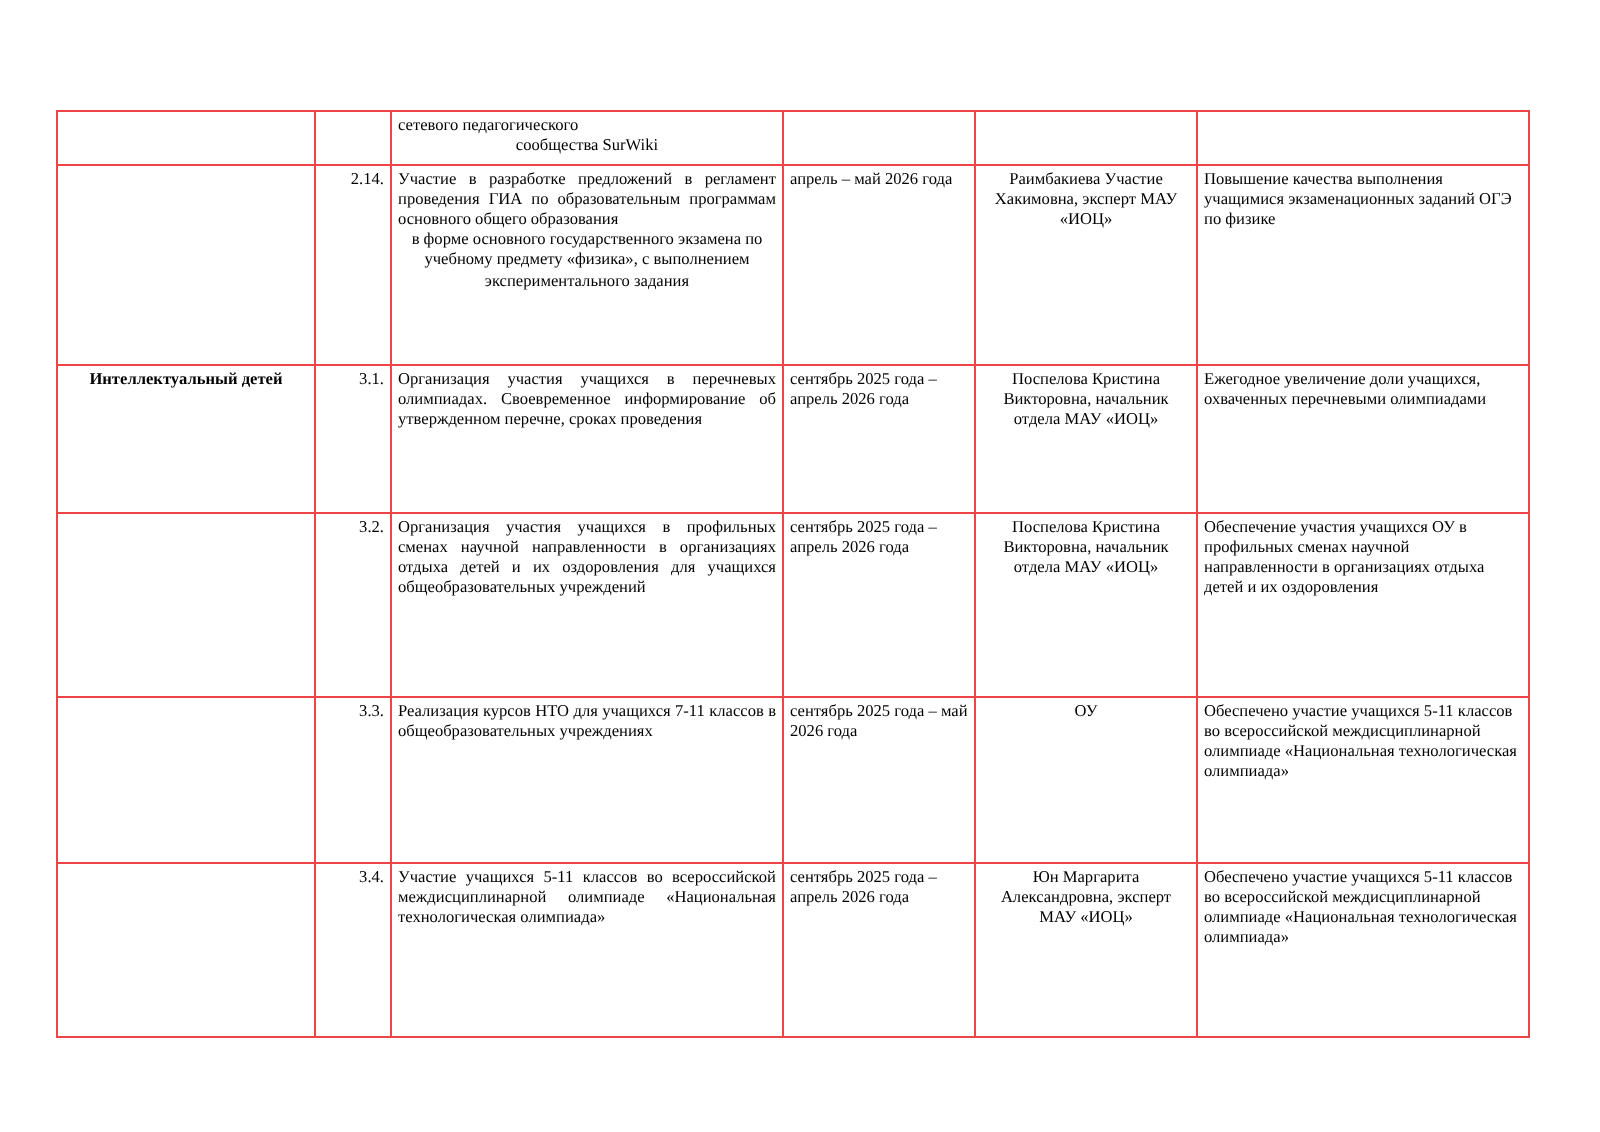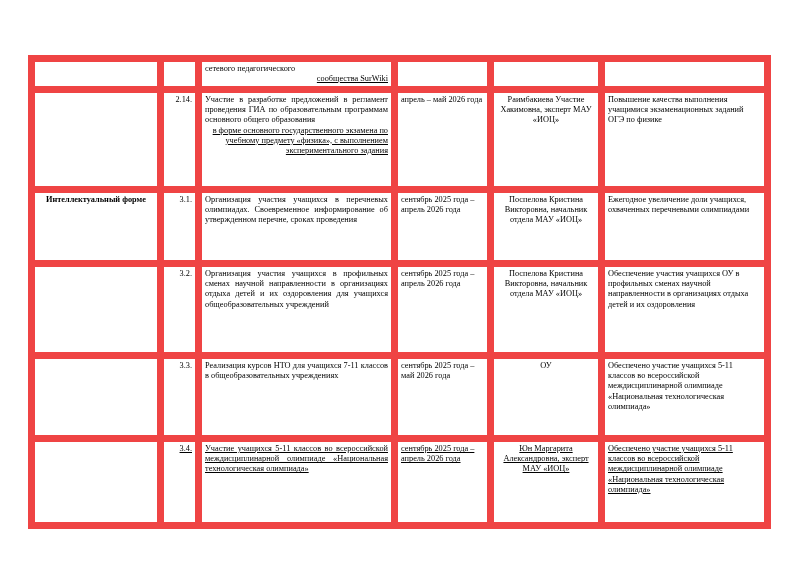--- a/index.html
+++ b/index.html
@@ -24,21 +24,21 @@
     position: absolute;
     left: 28px;
     top: 55px;
     width: 736px;
     border-collapse: collapse;
     table-layout: fixed;
     font-size: 8.3px;
     line-height: 1.22;
   }
   table.plan-table td {
-    border: 7px solid #ef4444;
+    border: 1px solid #ef4444;
     padding: 2px 3px 2px 3px;
     vertical-align: top;
     word-wrap: break-word;
     overflow-wrap: break-word;
   }
   
   col.c1 { width: 129px; }
   col.c2 { width: 38px; }
   col.c3 { width: 196px; }
   col.c4 { width: 96px; }
@@ -58,22 +58,21 @@
   .cell-activity {
     text-align: justify;
     text-justify: inter-word;
     vertical-align: top;
   }
   .cell-activity p {
     margin: 0;
     text-align: justify;
   }
   .cell-activity p.last {
-    text-align: right;
-    text-decoration: underline;
+    text-align: center;
   }
   .cell-date {
     text-align: left;
     vertical-align: top;
   }
   .cell-resp {
     text-align: center;
     vertical-align: top;
   }
   .cell-result {
@@ -115,21 +114,21 @@
         <td class="cell-activity">
           <p>Участие в разработке предложений в регламент проведения ГИА по образовательным программам основного общего образования</p>
           <p class="last">в форме основного государственного экзамена по учебному предмету «физика», с выполнением экспериментального задания</p>
         </td>
         <td class="cell-date">апрель – май 2026 года</td>
         <td class="cell-resp">Раимбакиева Участие Хакимовна, эксперт МАУ «ИОЦ»</td>
         <td class="cell-result">Повышение качества выполнения учащимися экзаменационных заданий ОГЭ по физике</td>
       </tr>
 
       <tr style="height: 74px;">
-        <td class="cell-block">Интеллектуальный форме</td>
+        <td class="cell-block">Интеллектуальный детей</td>
         <td class="cell-num">3.1.</td>
         <td class="cell-activity">
           <p>Организация участия учащихся в перечневых олимпиадах. Своевременное информирование об утвержденном перечне, сроках проведения</p>
         </td>
         <td class="cell-date">сентябрь 2025 года – апрель 2026 года</td>
         <td class="cell-resp">Поспелова Кристина Викторовна, начальник отдела МАУ «ИОЦ»</td>
         <td class="cell-result">Ежегодное увеличение доли учащихся, охваченных перечневыми олимпиадами</td>
       </tr>
 
       <tr style="height: 92px;">
@@ -147,21 +146,21 @@
         <td class="cell-block"></td>
         <td class="cell-num">3.3.</td>
         <td class="cell-activity">
           <p>Реализация курсов НТО для учащихся 7-11 классов в общеобразовательных учреждениях</p>
         </td>
         <td class="cell-date">сентябрь 2025 года – май 2026 года</td>
         <td class="cell-resp">ОУ</td>
         <td class="cell-result">Обеспечено участие учащихся 5-11 классов во всероссийской междисциплинарной олимпиаде «Национальная технологическая олимпиада»</td>
       </tr>
 
-      <tr style="height: 87px; text-decoration: underline;">
+      <tr style="height: 87px;">
         <td class="cell-block"></td>
         <td class="cell-num">3.4.</td>
         <td class="cell-activity">
           <p>Участие учащихся 5-11 классов во всероссийской междисциплинарной олимпиаде «Национальная технологическая олимпиада»</p>
         </td>
         <td class="cell-date">сентябрь 2025 года – апрель 2026 года</td>
         <td class="cell-resp">Юн Маргарита Александровна, эксперт МАУ «ИОЦ»</td>
         <td class="cell-result">Обеспечено участие учащихся 5-11 классов во всероссийской междисциплинарной олимпиаде «Национальная технологическая олимпиада»</td>
       </tr>
 

